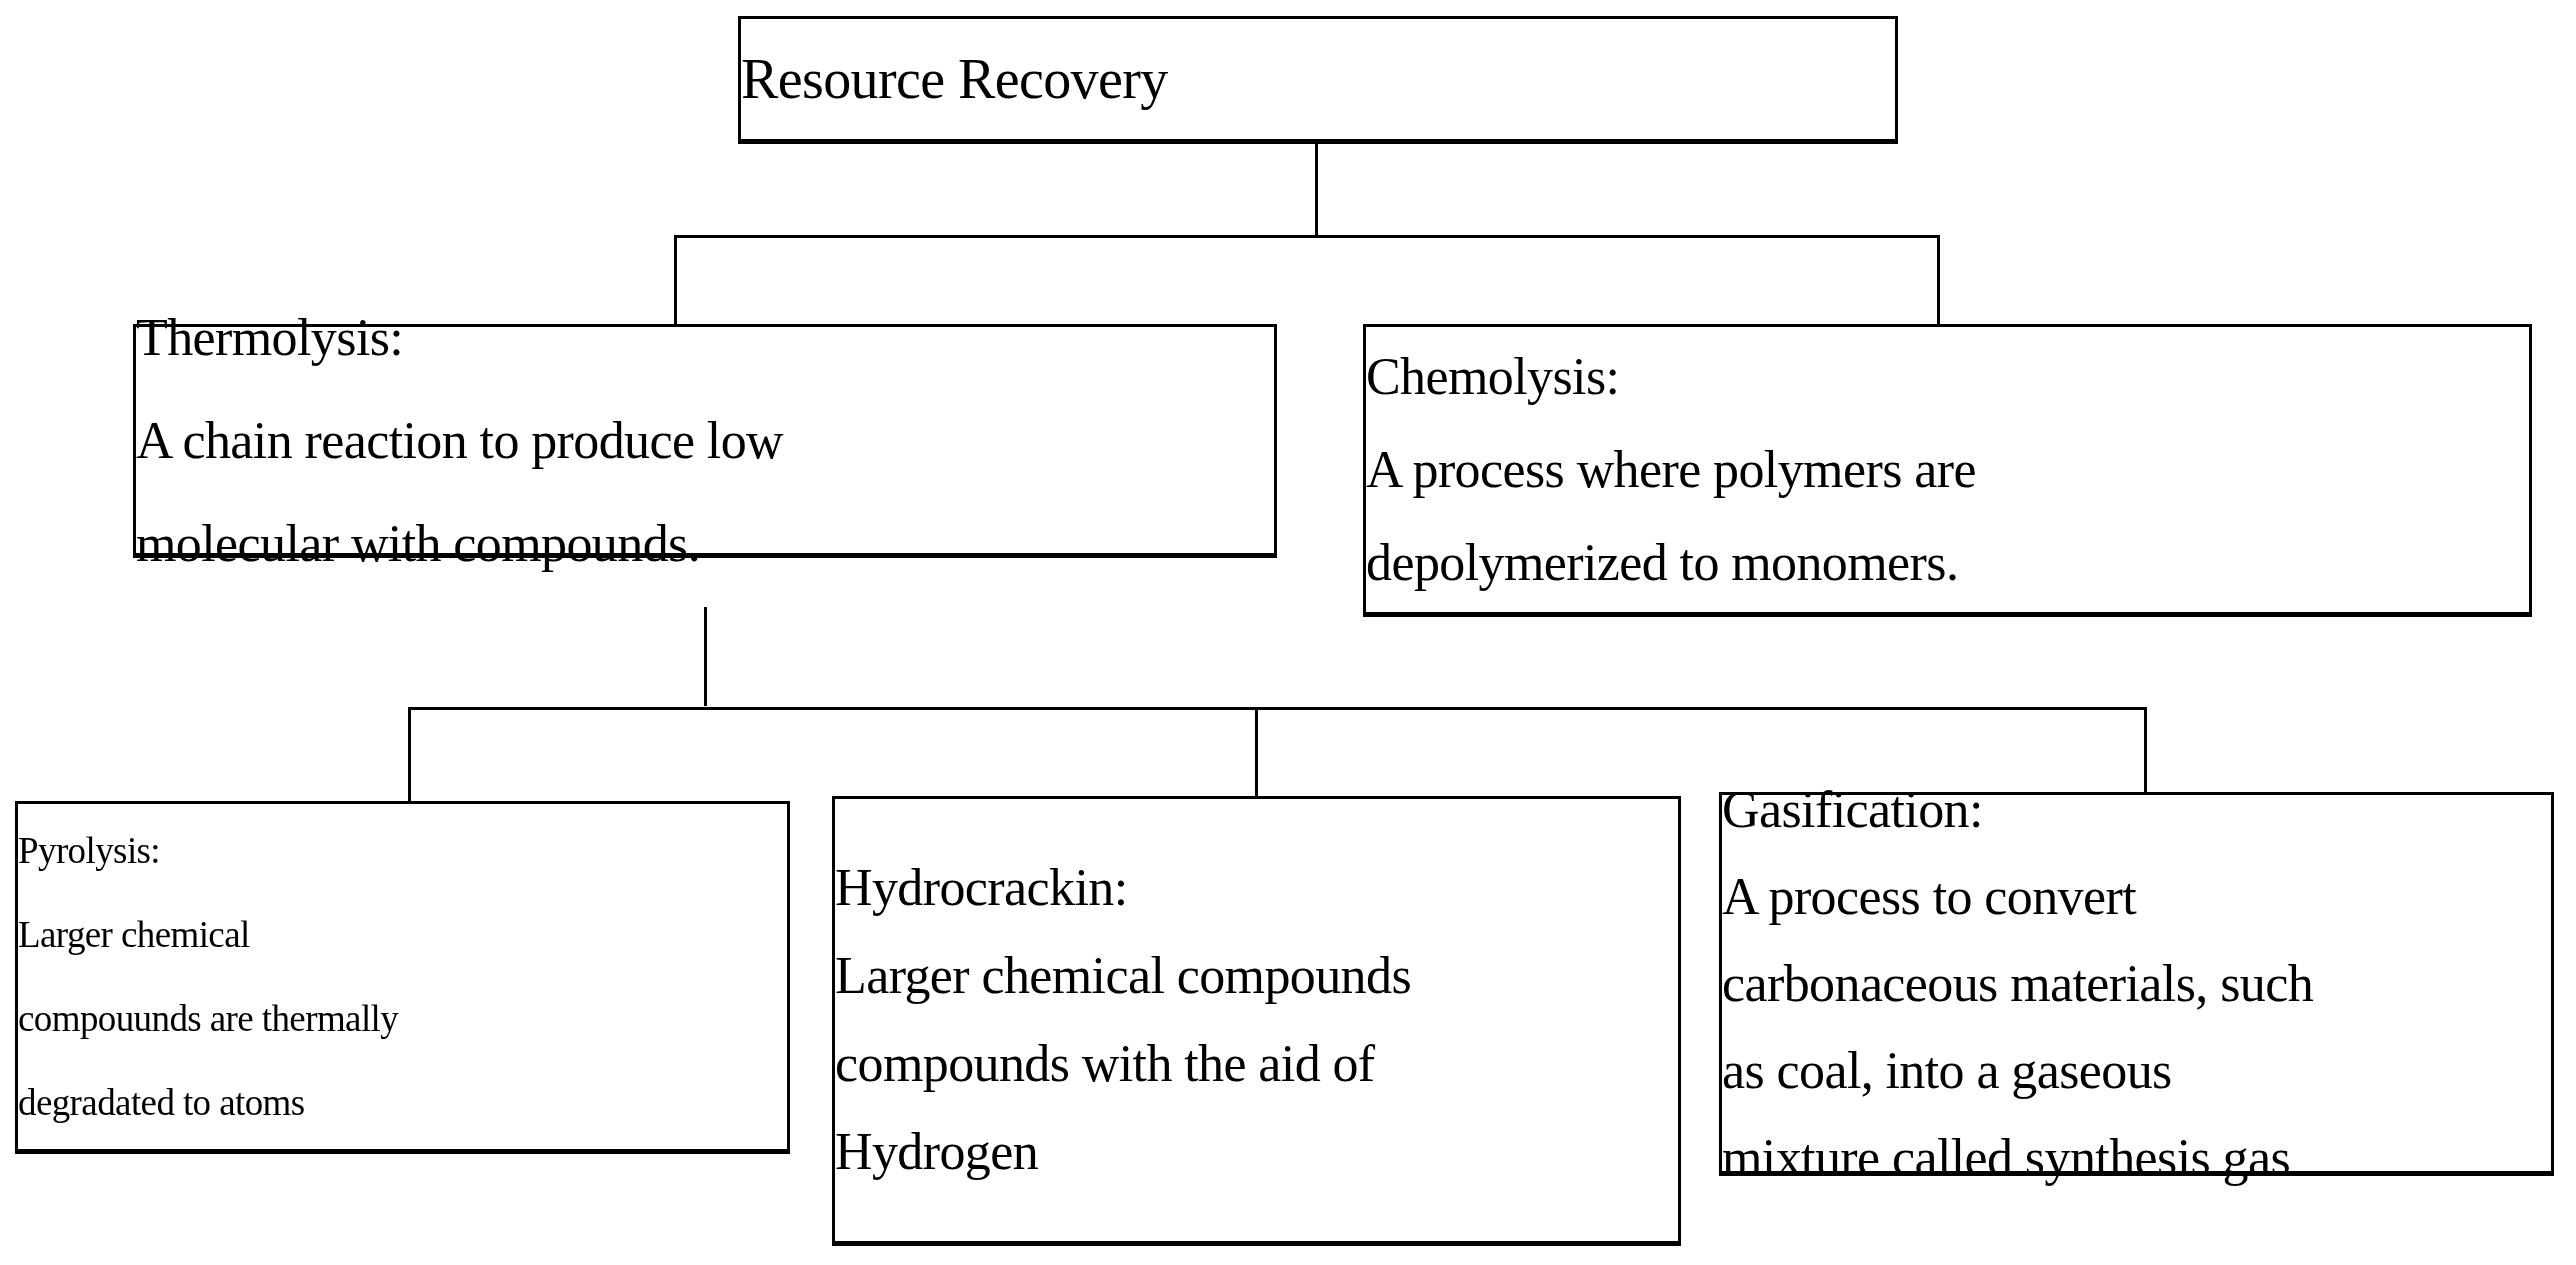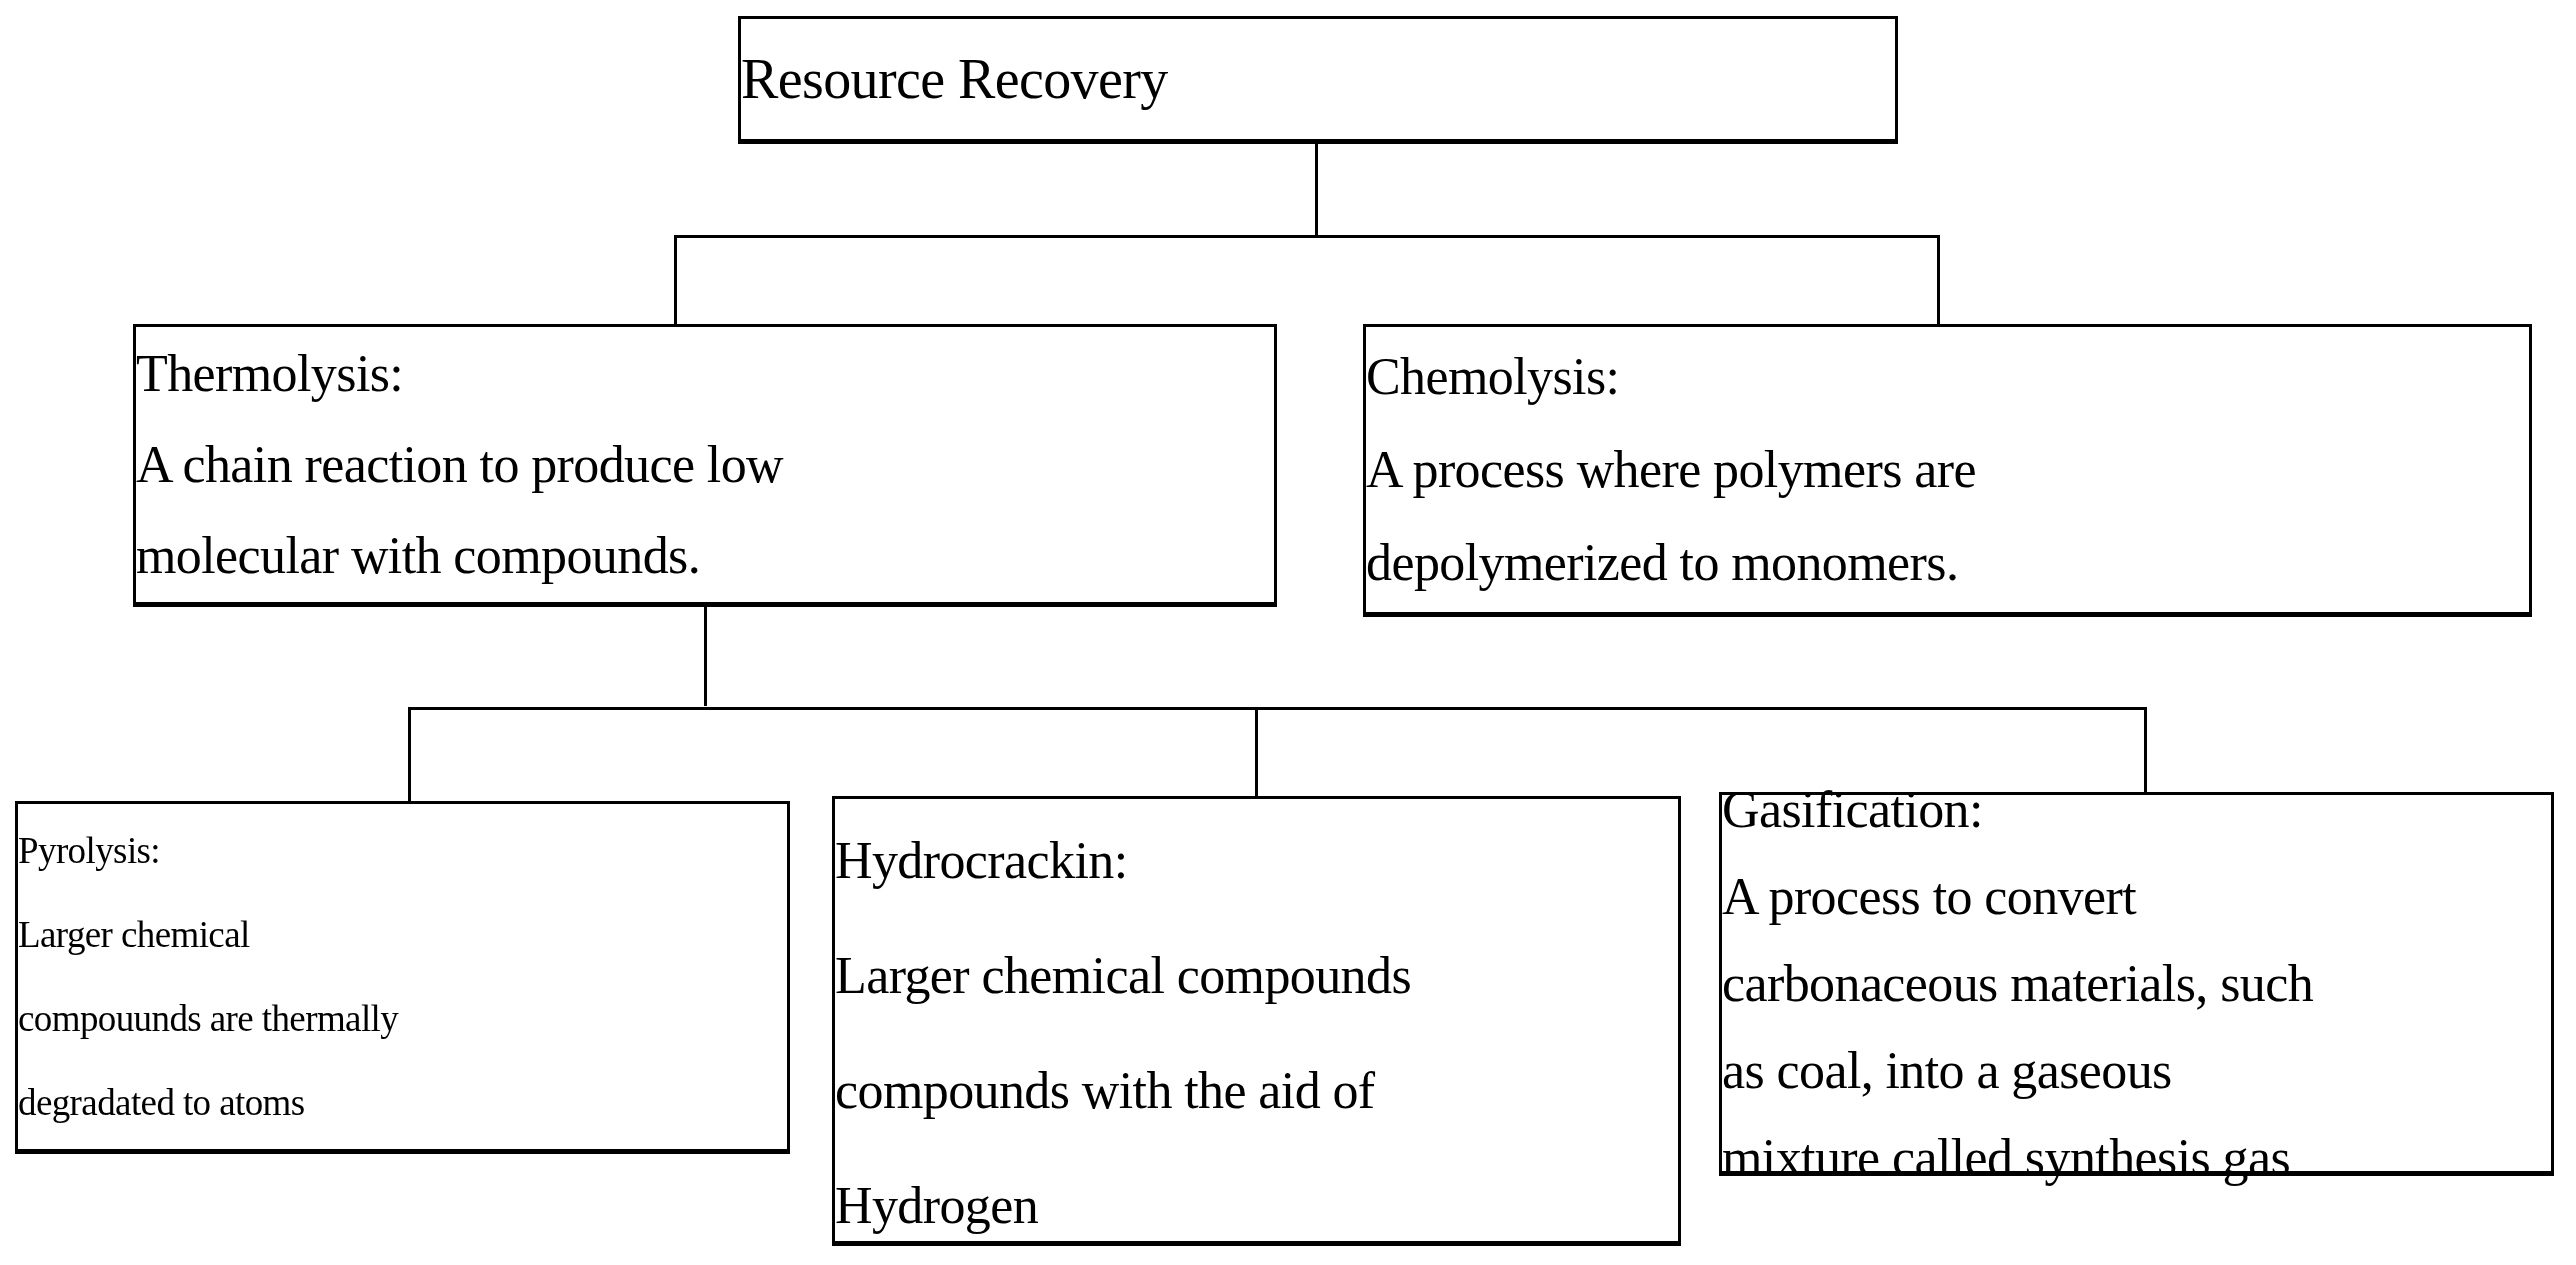--- a/index.html
+++ b/index.html
@@ -35,28 +35,28 @@
     letter-spacing: -0.6px;
   }
   .conn {
     position: absolute;
     background: #000000;
   }
 
   
   #node-root          { left: 738px; top:   16px; width: 1160px; height: 128px; }
   #node-root .tline   { font-size: 56px; line-height: 65px; }
-  #node-thermolysis   { left:  133px; top:  324px; width: 1144px; height: 283px; }
+  #node-thermolysis   { left:  133px; top:  324px; width: 1144px; height: 234px; gap: 12px; }
   #node-thermolysis .tline { line-height: 91px; }
   #node-chemolysis    { left: 1363px; top:  324px; width: 1169px; height: 293px; }
   #node-chemolysis .tline  { line-height: 93px; }
   #node-pyrolysis     { left:   15px; top: 801px; width: 775px; height: 353px; }
   #node-pyrolysis .tline   { line-height: 84px; font-size: 37px; }
   #node-hydrocracking { left: 832px; top: 796px; width: 849px; height: 450px; }
-  #node-hydrocracking .tline { line-height: 88px; margin-top: 27px; }
+  #node-hydrocracking .tline { line-height: 88px; }
   #node-gasification  { left: 1719px; top: 792px; width: 835px; height: 384px; }
   #node-gasification .tline  { line-height: 87px; }
 
   
   #conn-root-stem       { left: 1315px; top:  144px; width:    2.6px; height: 91px; }
   #conn-row1-horizontal { left: 674px; top:  235px; width: 1265px; height:   2.6px; }
   #conn-drop-thermolysis{ left: 674px; top:  235px; width:    2.6px; height: 89px; }
   #conn-drop-chemolysis { left: 1937px; top:  235px; width:    2.6px; height: 89px; }
   #conn-thermolysis-stem{ left: 704px; top:  607px; width:    2.6px; height: 99px; }
   #conn-row2-horizontal { left:  408px; top: 707px; width: 1739px; height:   2.6px; }

